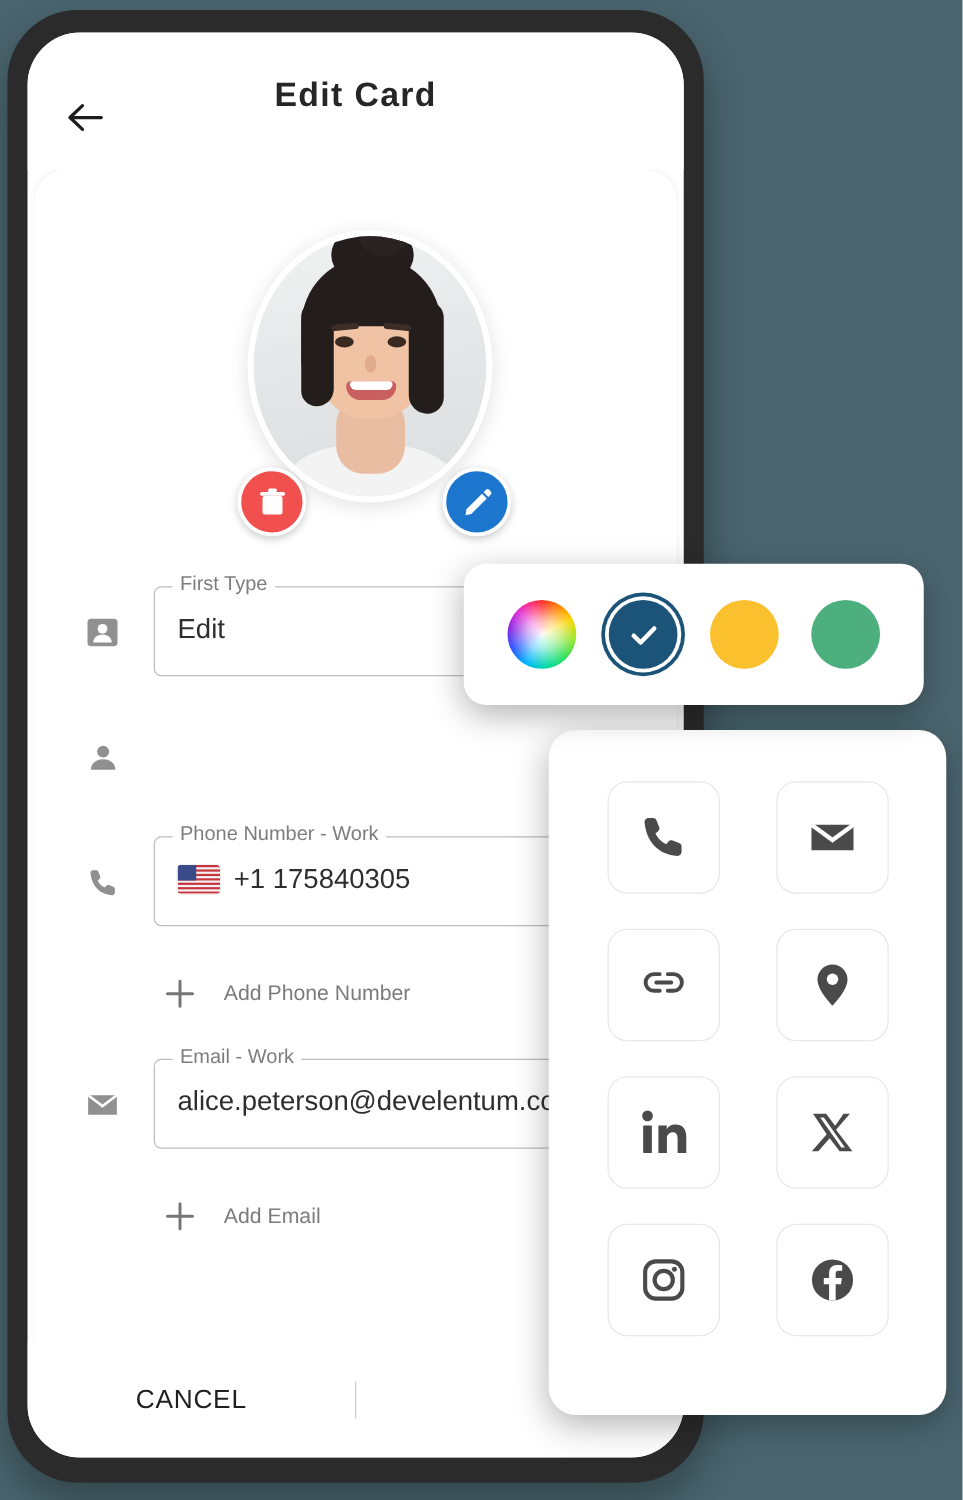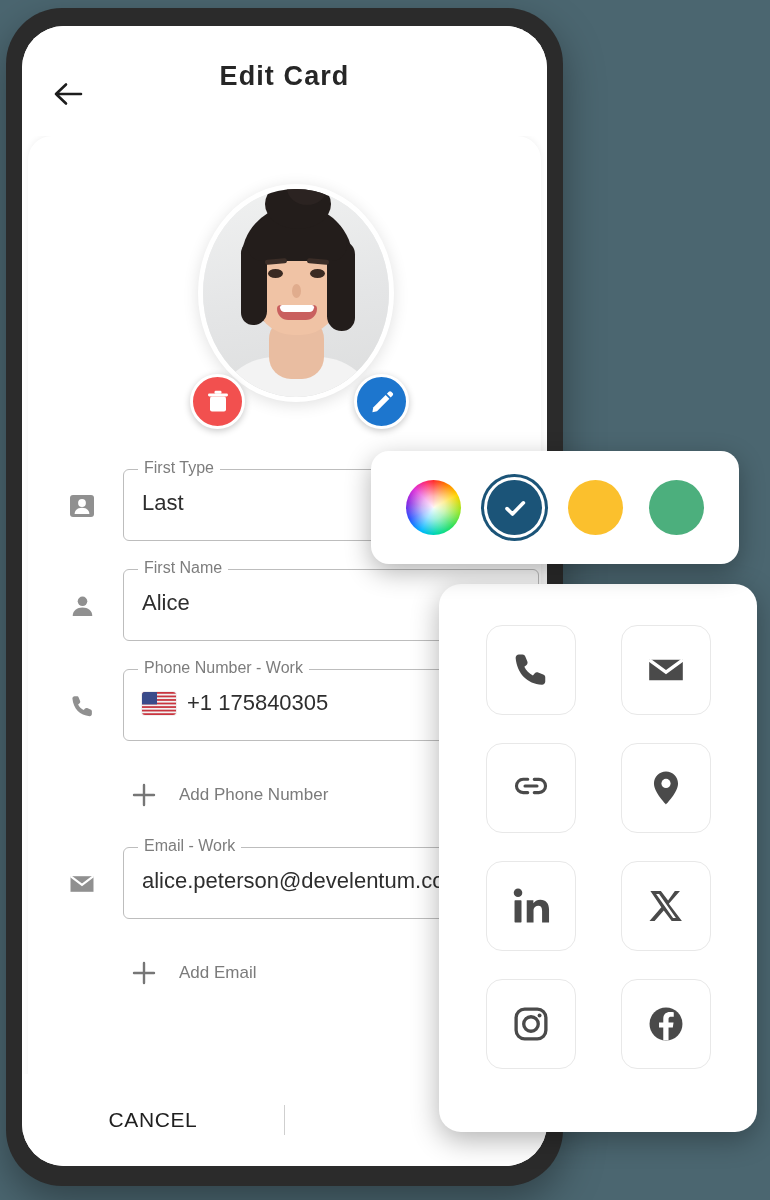--- a/index.html
+++ b/index.html
@@ -414,35 +414,31 @@
           <div class="field-row">
             <span class="field-icon">
               <svg width="26" height="26" viewBox="0 0 26 26" fill="#909090">
                 <rect x="1" y="2" width="24" height="22" rx="3"></rect>
                 <circle cx="13" cy="10" r="3.9" fill="#fff"></circle>
                 <path d="M5.6 21c0-4.1 3.3-6.2 7.4-6.2s7.4 2.1 7.4 6.2z" fill="#fff"></path>
               </svg>
             </span>
             <div class="field-box">
               <span class="field-legend">First Type</span>
-              <span class="field-value">Last</span>
+              <span class="field-value">Edit</span>
             </div>
           </div>
 
           <div class="field-row">
             <span class="field-icon">
               <svg width="25" height="25" viewBox="0 0 24 24" fill="#909090">
                 <circle cx="12" cy="7" r="4.6"></circle>
                 <path d="M2.6 21c0-5.2 4.2-8.1 9.4-8.1s9.4 2.9 9.4 8.1z"></path>
               </svg>
             </span>
-            <div class="field-box">
-              <span class="field-legend">First Name</span>
-              <span class="field-value">Alice</span>
-            </div>
           </div>
 
 
           <div class="field-row">
             <span class="field-icon">
               <svg width="25" height="25" viewBox="0 0 24 24" fill="#909090">
                 <path d="M6.6 2.2c.9 0 1.5.5 1.8 1.3l1.3 3.2c.3.8.1 1.6-.5 2.1l-1.4 1.2c1.1 2.4 3 4.3 5.4 5.4l1.2-1.4c.5-.6 1.3-.8 2.1-.5l3.2 1.3c.8.3 1.3.9 1.3 1.8v2.6c0 1.2-1 2.2-2.2 2.1C9.6 20.7 3.3 14.4 2.3 4.4 2.2 3.2 3.2 2.2 4.4 2.2z"></path>
               </svg>
             </span>
             <div class="field-box">

